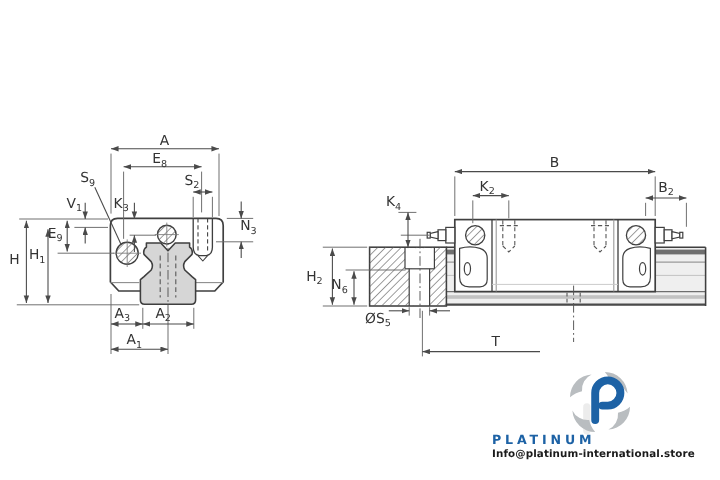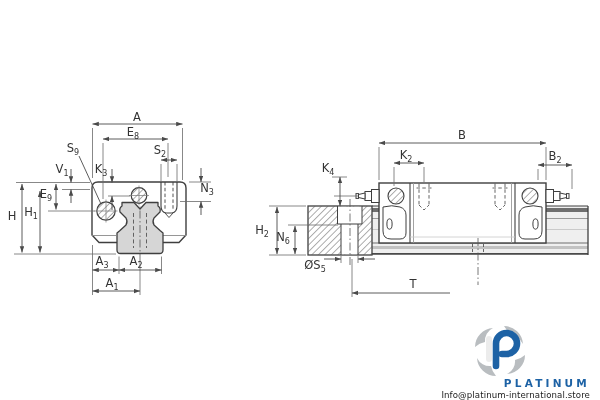--- a/index.html
+++ b/index.html
@@ -1,23 +1,23 @@
 <!DOCTYPE html>
 <html><head>
 <meta charset="utf-8">
 <style>
   html,body{margin:0;padding:0;background:#ffffff;}
   #stage{position:relative;width:600px;height:400px;background:#fff;overflow:hidden;
          font-family:"DejaVu Sans",sans-serif;}
   svg text.dim{font-family:"DejaVu Sans",sans-serif;font-size:11.5px;fill:#333;}
   svg tspan.sub{font-size:8px;}
-  .watermark{position:absolute;right:10px;bottom:0;width:180px;text-align:right;}
+  .watermark{position:absolute;right:10px;bottom:16px;width:180px;text-align:left;}
   .watermark .brand{color:#1d62a5;font-weight:bold;font-size:10.5px;letter-spacing:3.2px;
                     margin-top:-2px;}
-  .watermark .email{color:#1b1b1b;font-weight:400;font-size:8.6px;letter-spacing:.1px;margin-top:1px;}
+  .watermark .email{color:#1b1b1b;font-weight:700;font-size:8.6px;letter-spacing:.1px;margin-top:1px;}
   .smudge{position:absolute;left:486px;top:336px;width:6px;height:26px;background:#dcdcdc;
           opacity:.55;border-radius:3px;}
 </style>
 </head>
 <body>
 
 <div id="stage">
 
 <svg width="600" height="400" viewBox="0 0 600 400">
   <defs>

